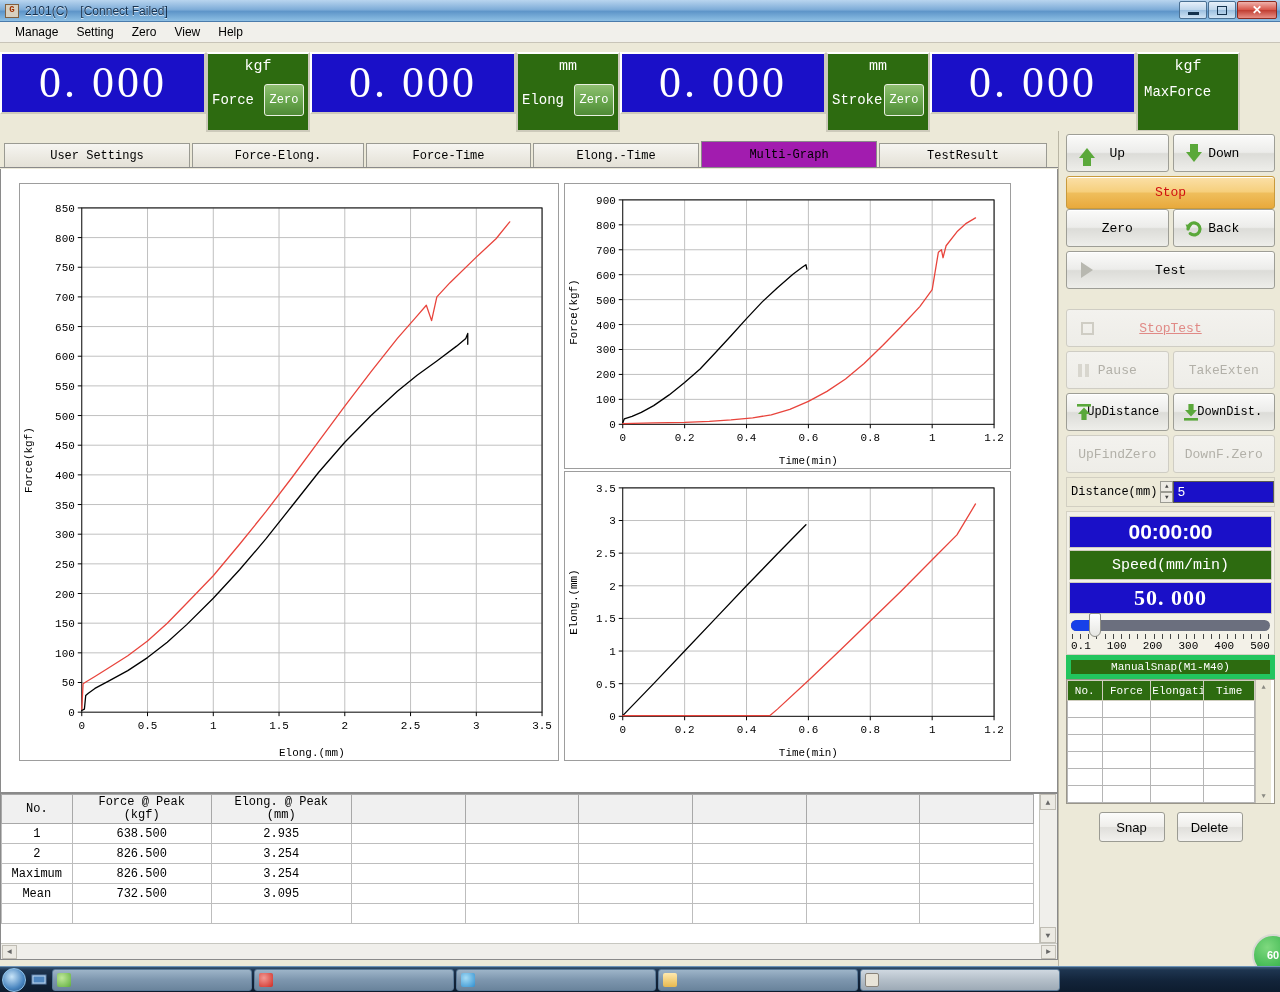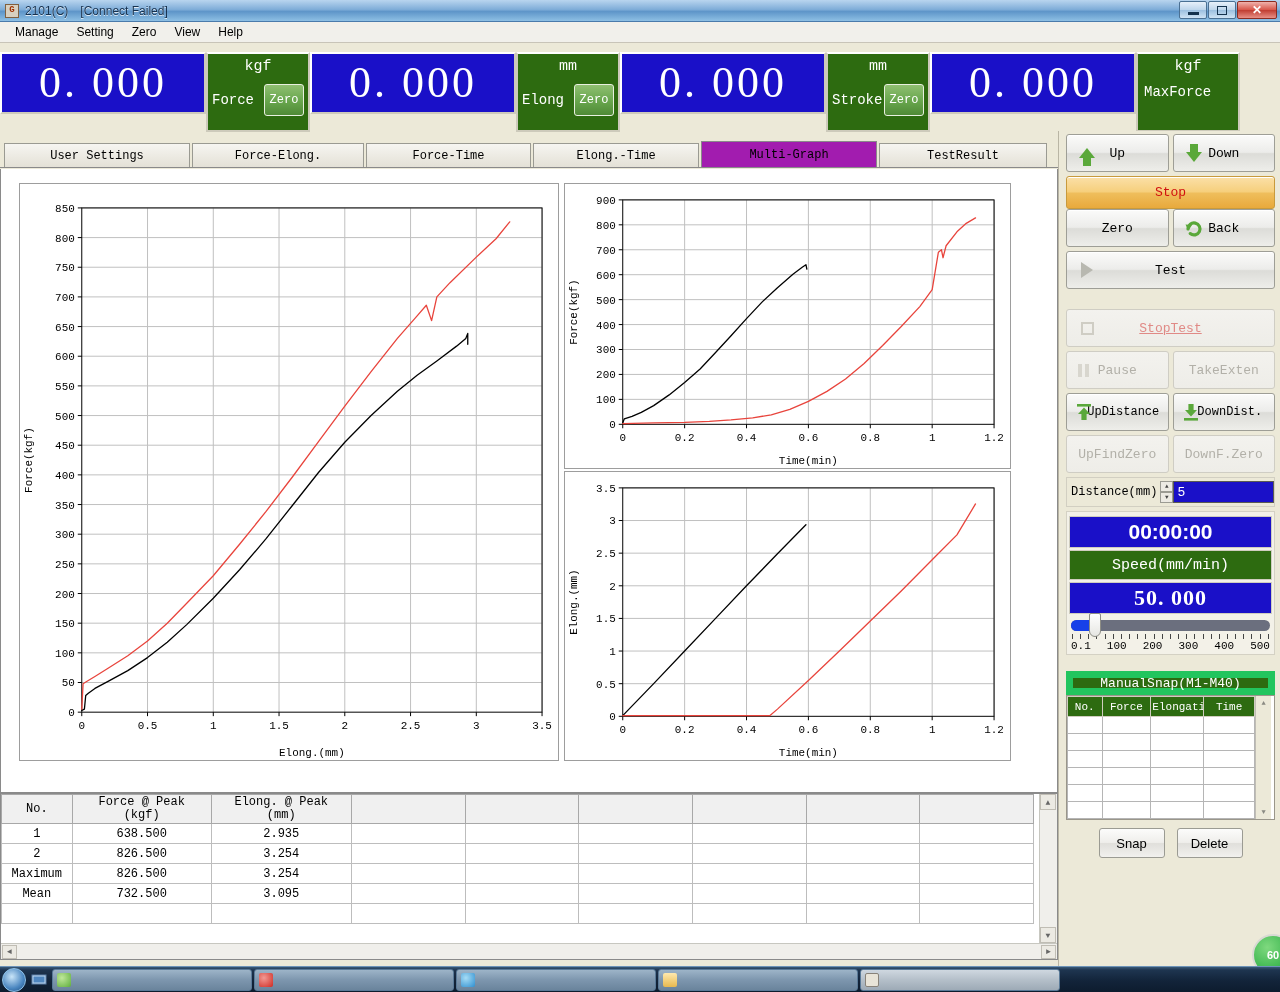--- a/index.html
+++ b/index.html
@@ -227,23 +227,23 @@
   .sl-fill{ position:absolute;left:0;top:0;height:11px;width:22px;background:#1841e8;border-radius:6px 0 0 6px;}
   .sl-knob{ position:absolute;left:18px;top:-7px;width:12px;height:24px;
     background:linear-gradient(180deg,#fff 0%,#e6e6e2 100%);
     border:1px solid #8d8d85; border-radius:2px 2px 6px 6px; }
   .sl-ticks{ display:flex; justify-content:space-between; padding:3px 1px 0 1px; }
   .sl-ticks i{ display:block;width:1px;height:5px;background:#444; }
   .sl-labels{ display:flex; justify-content:space-between;
     font-family:"Liberation Mono",monospace;font-size:11px;color:#000; padding-top:1px;}
 
   .snaptitle{
-    background:#2d6b10;color:#fff;height:24px;margin-top:16px;
+    background:#2d6b10;color:#fff;height:24px;margin-top:0;
     display:flex;align-items:center;justify-content:center;
-    font-family:"Liberation Mono",monospace;font-size:13px; border:7px solid #22c55e;
+    font-family:"Liberation Mono",monospace;font-size:11px; border:5px solid #22c55e;
   }
   .snapwrap{ display:flex; border:1px solid #9a968a; background:#fff; height:125px; }
   table.snap{ border-collapse:collapse; width:188px; table-layout:fixed;
     font-family:"Liberation Mono",monospace;font-size:11px;}
   table.snap th{ background:#2d6b10;color:#fff;font-weight:normal;height:20px;
     border:1px solid #cfcdbf; overflow:hidden; white-space:nowrap;}
   table.snap td{ border:1px solid #b5b5b5; height:17px; background:#fff;}
   .snap-vs{ width:16px;background:#ece9d8;border-left:1px solid #c0bdb4;
     display:flex;flex-direction:column;justify-content:space-between;}
   .snap-vs div{ height:14px;display:flex;align-items:center;justify-content:center;

